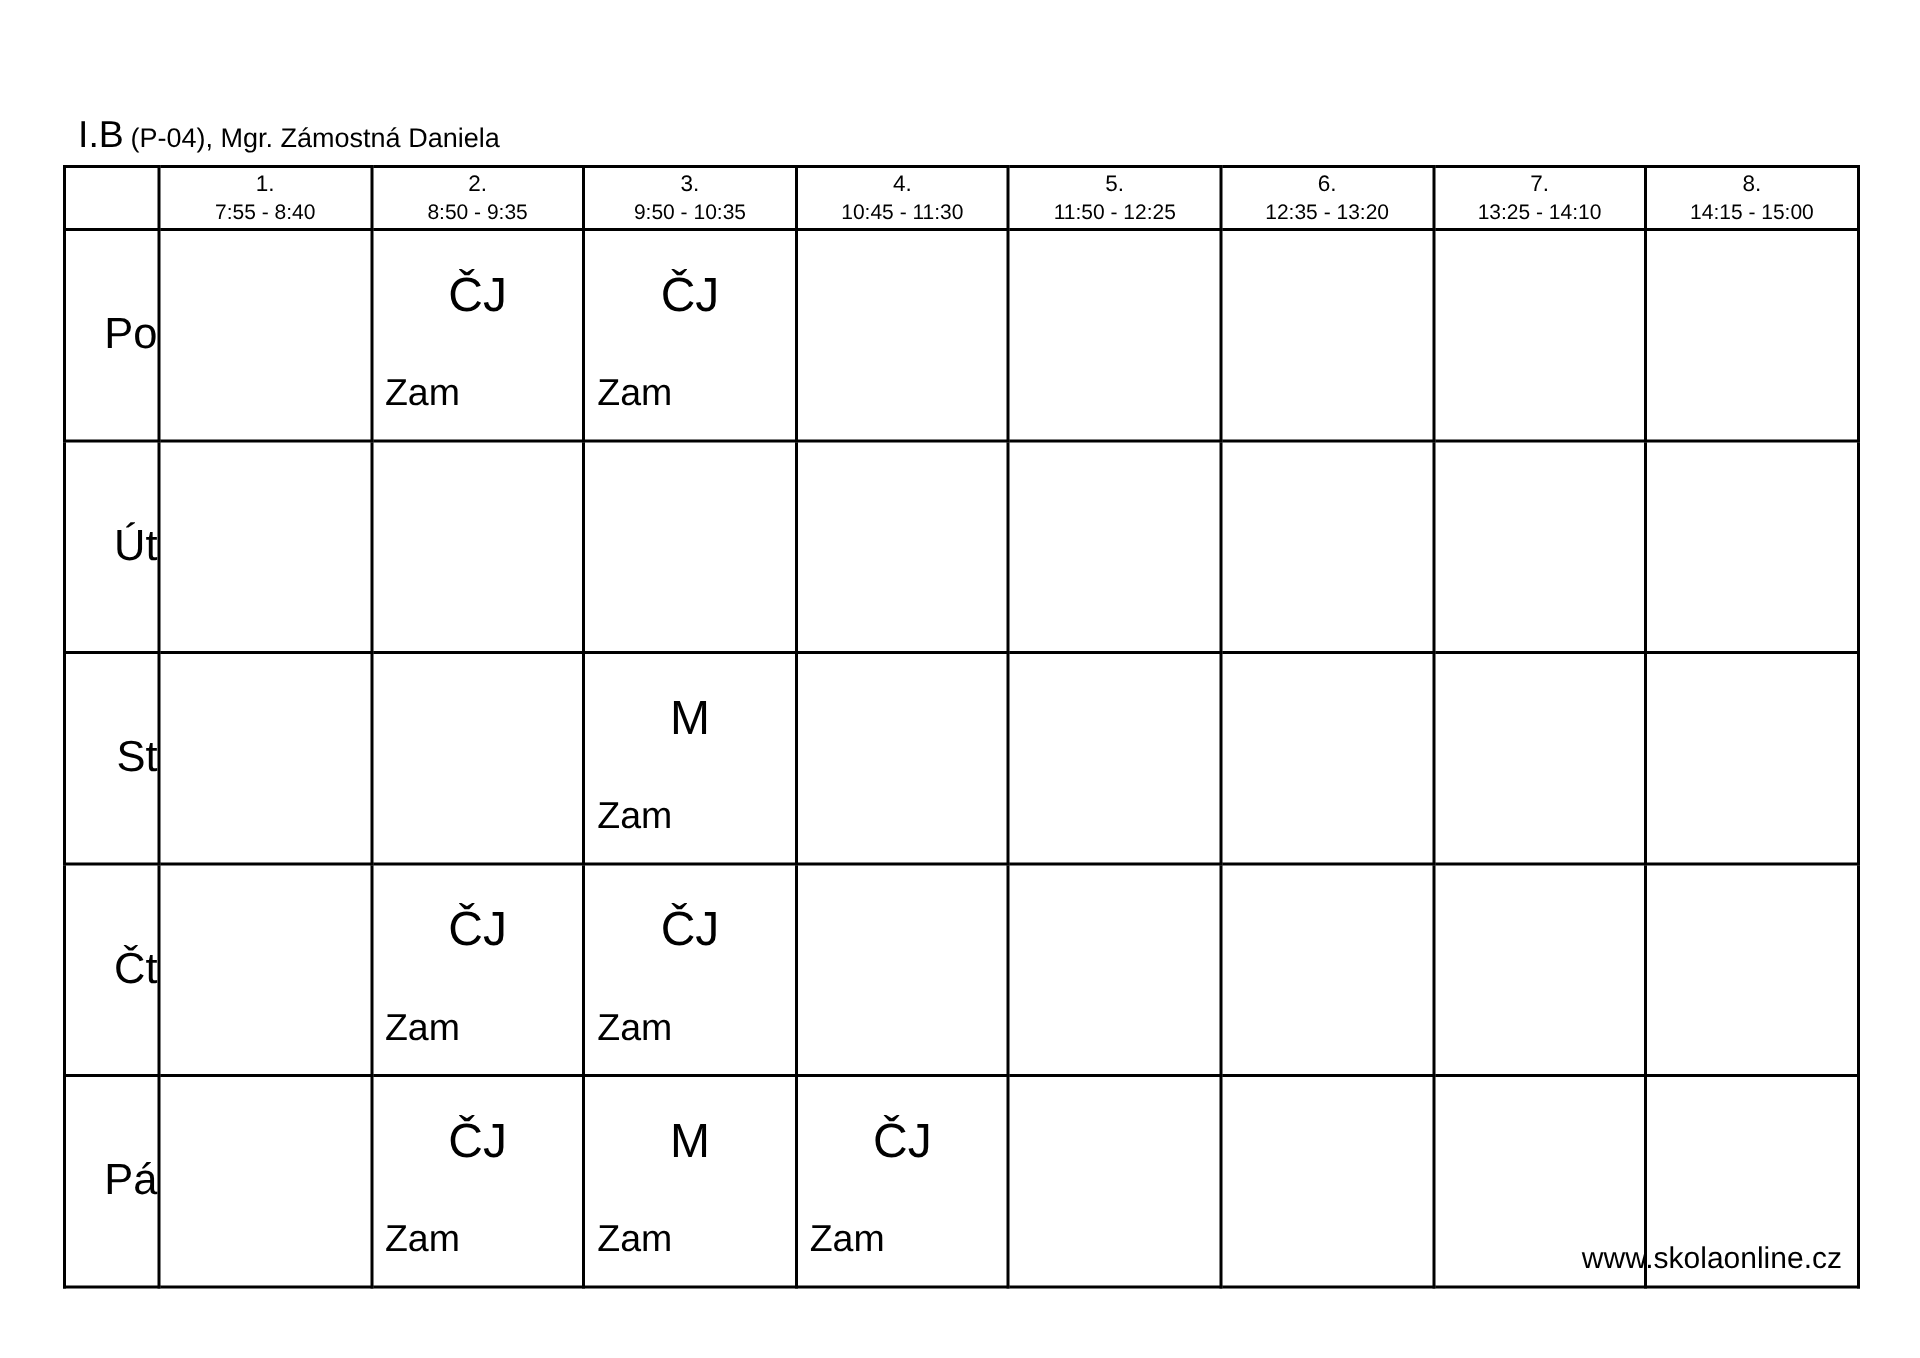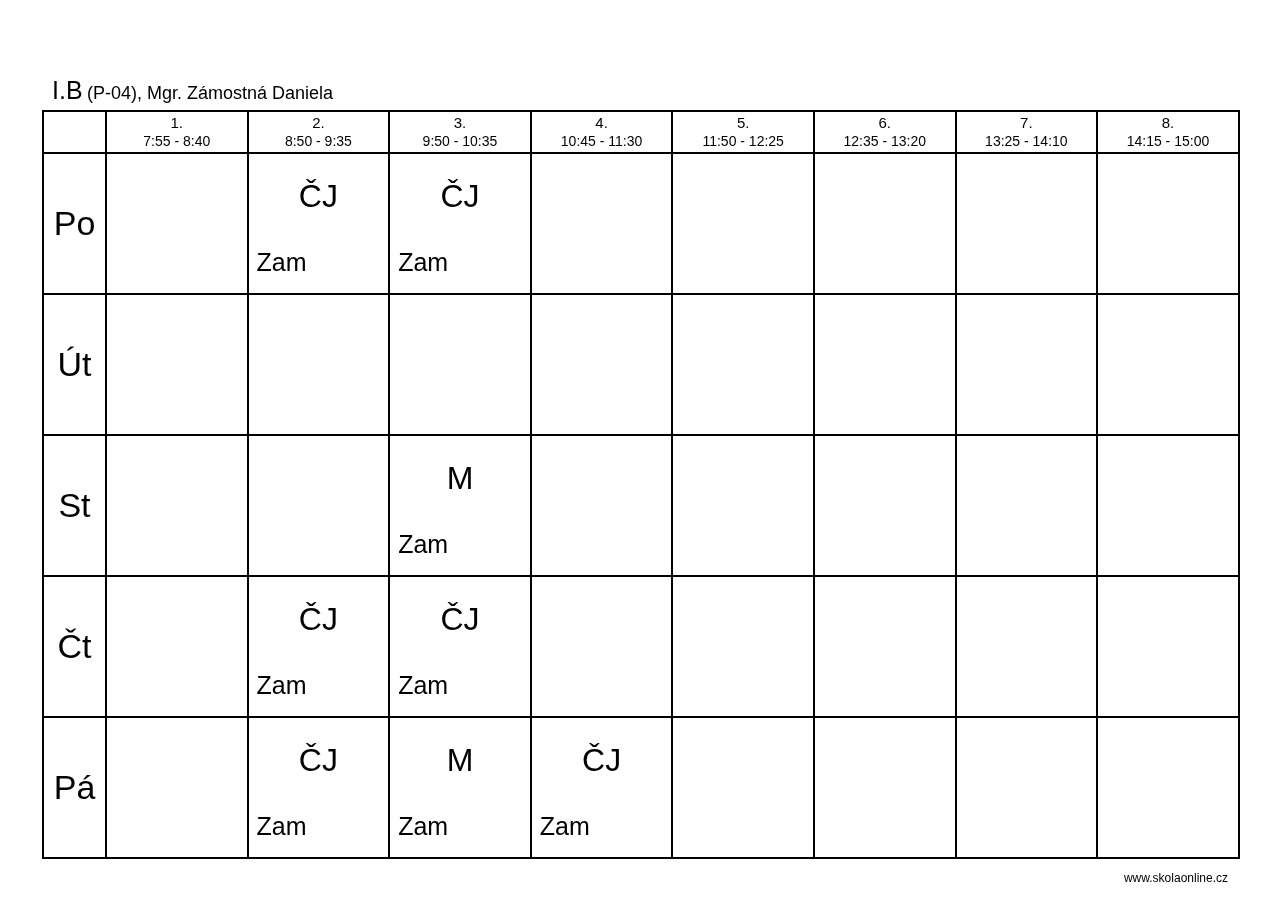--- a/index.html
+++ b/index.html
@@ -69,23 +69,23 @@
   }
   td.hourhead .num {
     font-size: 15px;
     display: block;
   }
   td.hourhead .time {
     font-size: 14px;
     display: block;
   }
   td.daycell {
-    text-align: center;
+    text-align: right;
     padding-left: 8px;
-    font-size: 34px;
+    font-size: 29px;
     height: 139px;
   }
   td.lesson {
     height: 139px;
     position: relative;
   }
   .subject {
     position: absolute;
     left: 0;
     right: 0;
@@ -98,22 +98,22 @@
     position: absolute;
     left: 8px;
     bottom: 18px;
     font-size: 25px;
     line-height: 1;
     margin-top: 32px;
   }
   .footer {
     position: absolute;
     right: 52px;
-    top: 871px;
-    font-size: 12px;
+    top: 828px;
+    font-size: 20px;
     white-space: nowrap;
   }
 </style>
 </head>
 <body>
 
 <div class="page">
 
 
   <div class="title-line">

